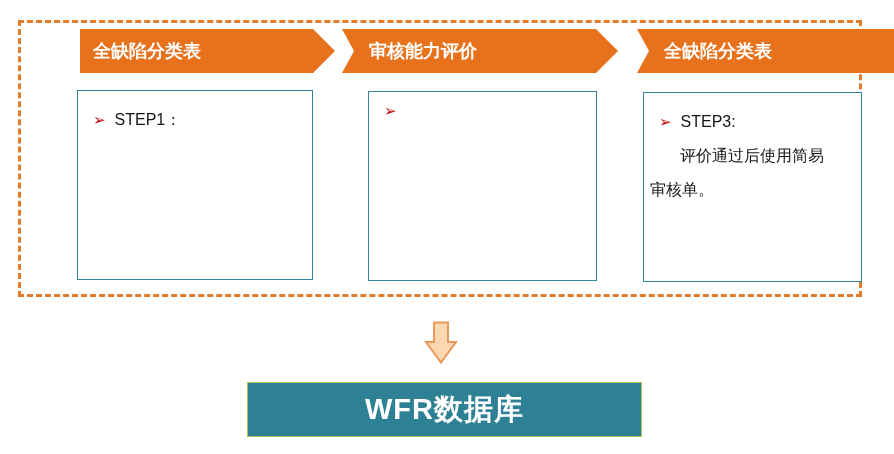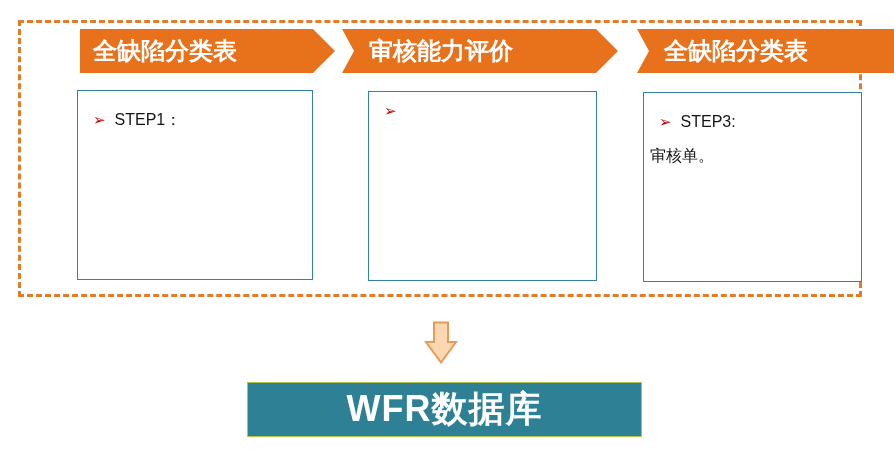--- a/index.html
+++ b/index.html
@@ -13,21 +13,21 @@
   
   .frame{
     position:absolute;
     left:18px;top:20px;width:838px;height:271px;
     border:3px dashed #E07C2C;
   }
   
   .arrow-header{
     position:absolute;top:29px;height:44px;
     background:#E7721B;
-    color:#ffffff;font-weight:bold;font-size:24px;
+    color:#ffffff;font-weight:bold;font-size:18px;
     display:flex;align-items:center;
     white-space:nowrap;
   }
   .arrow-plain{
     clip-path:polygon(0 0, calc(100% - 22px) 0, 100% 50%, calc(100% - 22px) 100%, 0 100%);
     padding-left:13px;
   }
   .arrow-notched{
     clip-path:polygon(0 0, calc(100% - 22px) 0, 100% 50%, calc(100% - 22px) 100%, 0 100%, 12px 50%);
     padding-left:27px;
@@ -55,21 +55,21 @@
   .l2{padding-left:21px;}
   .l3{margin-left:-9px;}
   
   .down-arrow{position:absolute;left:424px;top:321px;width:34px;height:43px;}
   
   .banner{
     position:absolute;left:247px;top:382px;width:395px;height:55px;
     background:#2E8095;border:1.5px solid #B2C24E;
     box-sizing:border-box;
     display:flex;align-items:center;justify-content:center;
-    color:#ffffff;font-weight:bold;font-size:36px;letter-spacing:1px;
+    color:#ffffff;font-weight:bold;font-size:29px;letter-spacing:1px;
   }
 </style>
 </head>
 <body>
 
 <div class="canvas">
 
   <div class="frame"></div>
 
   <div class="arrow-header arrow-plain h1">
@@ -94,20 +94,21 @@
     <div class="step-line">
       <span class="bullet">➢</span>
     </div>
   </div>
 
   <div class="step-box b3">
     <div class="step-line">
       <span class="bullet">➢</span>
       <span>STEP3:</span>
     </div>
+    <div class="l2">评价通过后使用简易</div>
     <div class="l3">审核单。</div>
   </div>
 
   <svg class="down-arrow" viewBox="0 0 34 43" xmlns="http://www.w3.org/2000/svg" aria-hidden="true">
     <path d="M10 1.5 H24 V21 H32 L17 41.5 L2 21 H10 Z" fill="#FBD7B2" stroke="#E89A58" stroke-width="2" stroke-linejoin="miter"></path>
   </svg>
 
   <div class="banner">
     <span>WFR数据库</span>
   </div>

